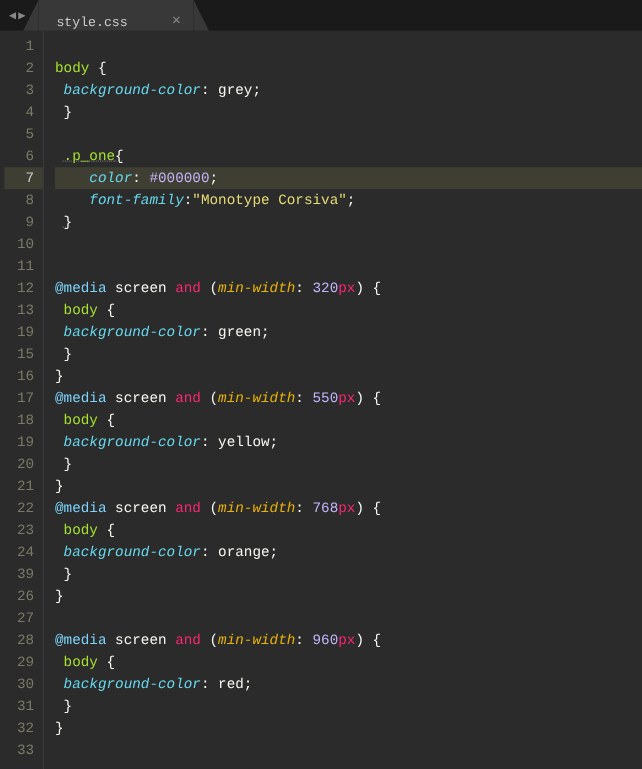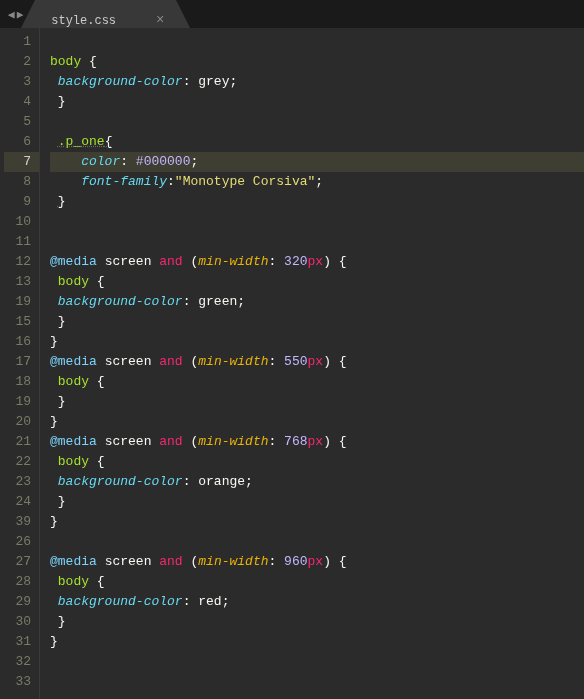--- a/index.html
+++ b/index.html
@@ -146,20 +146,21 @@
       <div class="line"><span> </span><span class="tok-punc tok-decor">}</span></div>
       <div class="line"></div>
       <div class="line"></div>
       <div class="line"><span class="tok-at">@media</span><span> </span><span class="tok-val">screen</span><span> </span><span class="tok-kw">and</span><span> </span><span class="tok-punc">(</span><span class="tok-fn">min-width</span><span class="tok-punc">: </span><span class="tok-num">320</span><span class="tok-kw">px</span><span class="tok-punc">) </span><span class="tok-punc">{</span></div>
       <div class="line"><span> </span><span class="tok-sel">body</span><span> </span><span class="tok-punc">{</span></div>
       <div class="line"><span> </span><span class="tok-prop">background-color</span><span class="tok-punc">: </span><span class="tok-val">green</span><span class="tok-punc">;</span></div>
       <div class="line"><span> </span><span class="tok-punc">}</span></div>
       <div class="line"><span class="tok-punc">}</span></div>
       <div class="line"><span class="tok-at">@media</span><span> </span><span class="tok-val">screen</span><span> </span><span class="tok-kw">and</span><span> </span><span class="tok-punc">(</span><span class="tok-fn">min-width</span><span class="tok-punc">: </span><span class="tok-num">550</span><span class="tok-kw">px</span><span class="tok-punc">) </span><span class="tok-punc">{</span></div>
       <div class="line"><span> </span><span class="tok-sel">body</span><span> </span><span class="tok-punc">{</span></div>
+      <div class="line"><span> </span><span class="tok-prop">background-color</span><span class="tok-punc">: </span><span class="tok-val">yellow</span><span class="tok-punc">;</span></div>
       <div class="line"><span> </span><span class="tok-punc">}</span></div>
       <div class="line"><span class="tok-punc">}</span></div>
       <div class="line"><span class="tok-at">@media</span><span> </span><span class="tok-val">screen</span><span> </span><span class="tok-kw">and</span><span> </span><span class="tok-punc">(</span><span class="tok-fn">min-width</span><span class="tok-punc">: </span><span class="tok-num">768</span><span class="tok-kw">px</span><span class="tok-punc">) </span><span class="tok-punc">{</span></div>
       <div class="line"><span> </span><span class="tok-sel">body</span><span> </span><span class="tok-punc">{</span></div>
       <div class="line"><span> </span><span class="tok-prop">background-color</span><span class="tok-punc">: </span><span class="tok-val">orange</span><span class="tok-punc">;</span></div>
       <div class="line"><span> </span><span class="tok-punc">}</span></div>
       <div class="line"><span class="tok-punc">}</span></div>
       <div class="line"></div>
       <div class="line"><span class="tok-at">@media</span><span> </span><span class="tok-val">screen</span><span> </span><span class="tok-kw">and</span><span> </span><span class="tok-punc">(</span><span class="tok-fn">min-width</span><span class="tok-punc">: </span><span class="tok-num">960</span><span class="tok-kw">px</span><span class="tok-punc">) </span><span class="tok-punc">{</span></div>
       <div class="line"><span> </span><span class="tok-sel">body</span><span> </span><span class="tok-punc">{</span></div>

